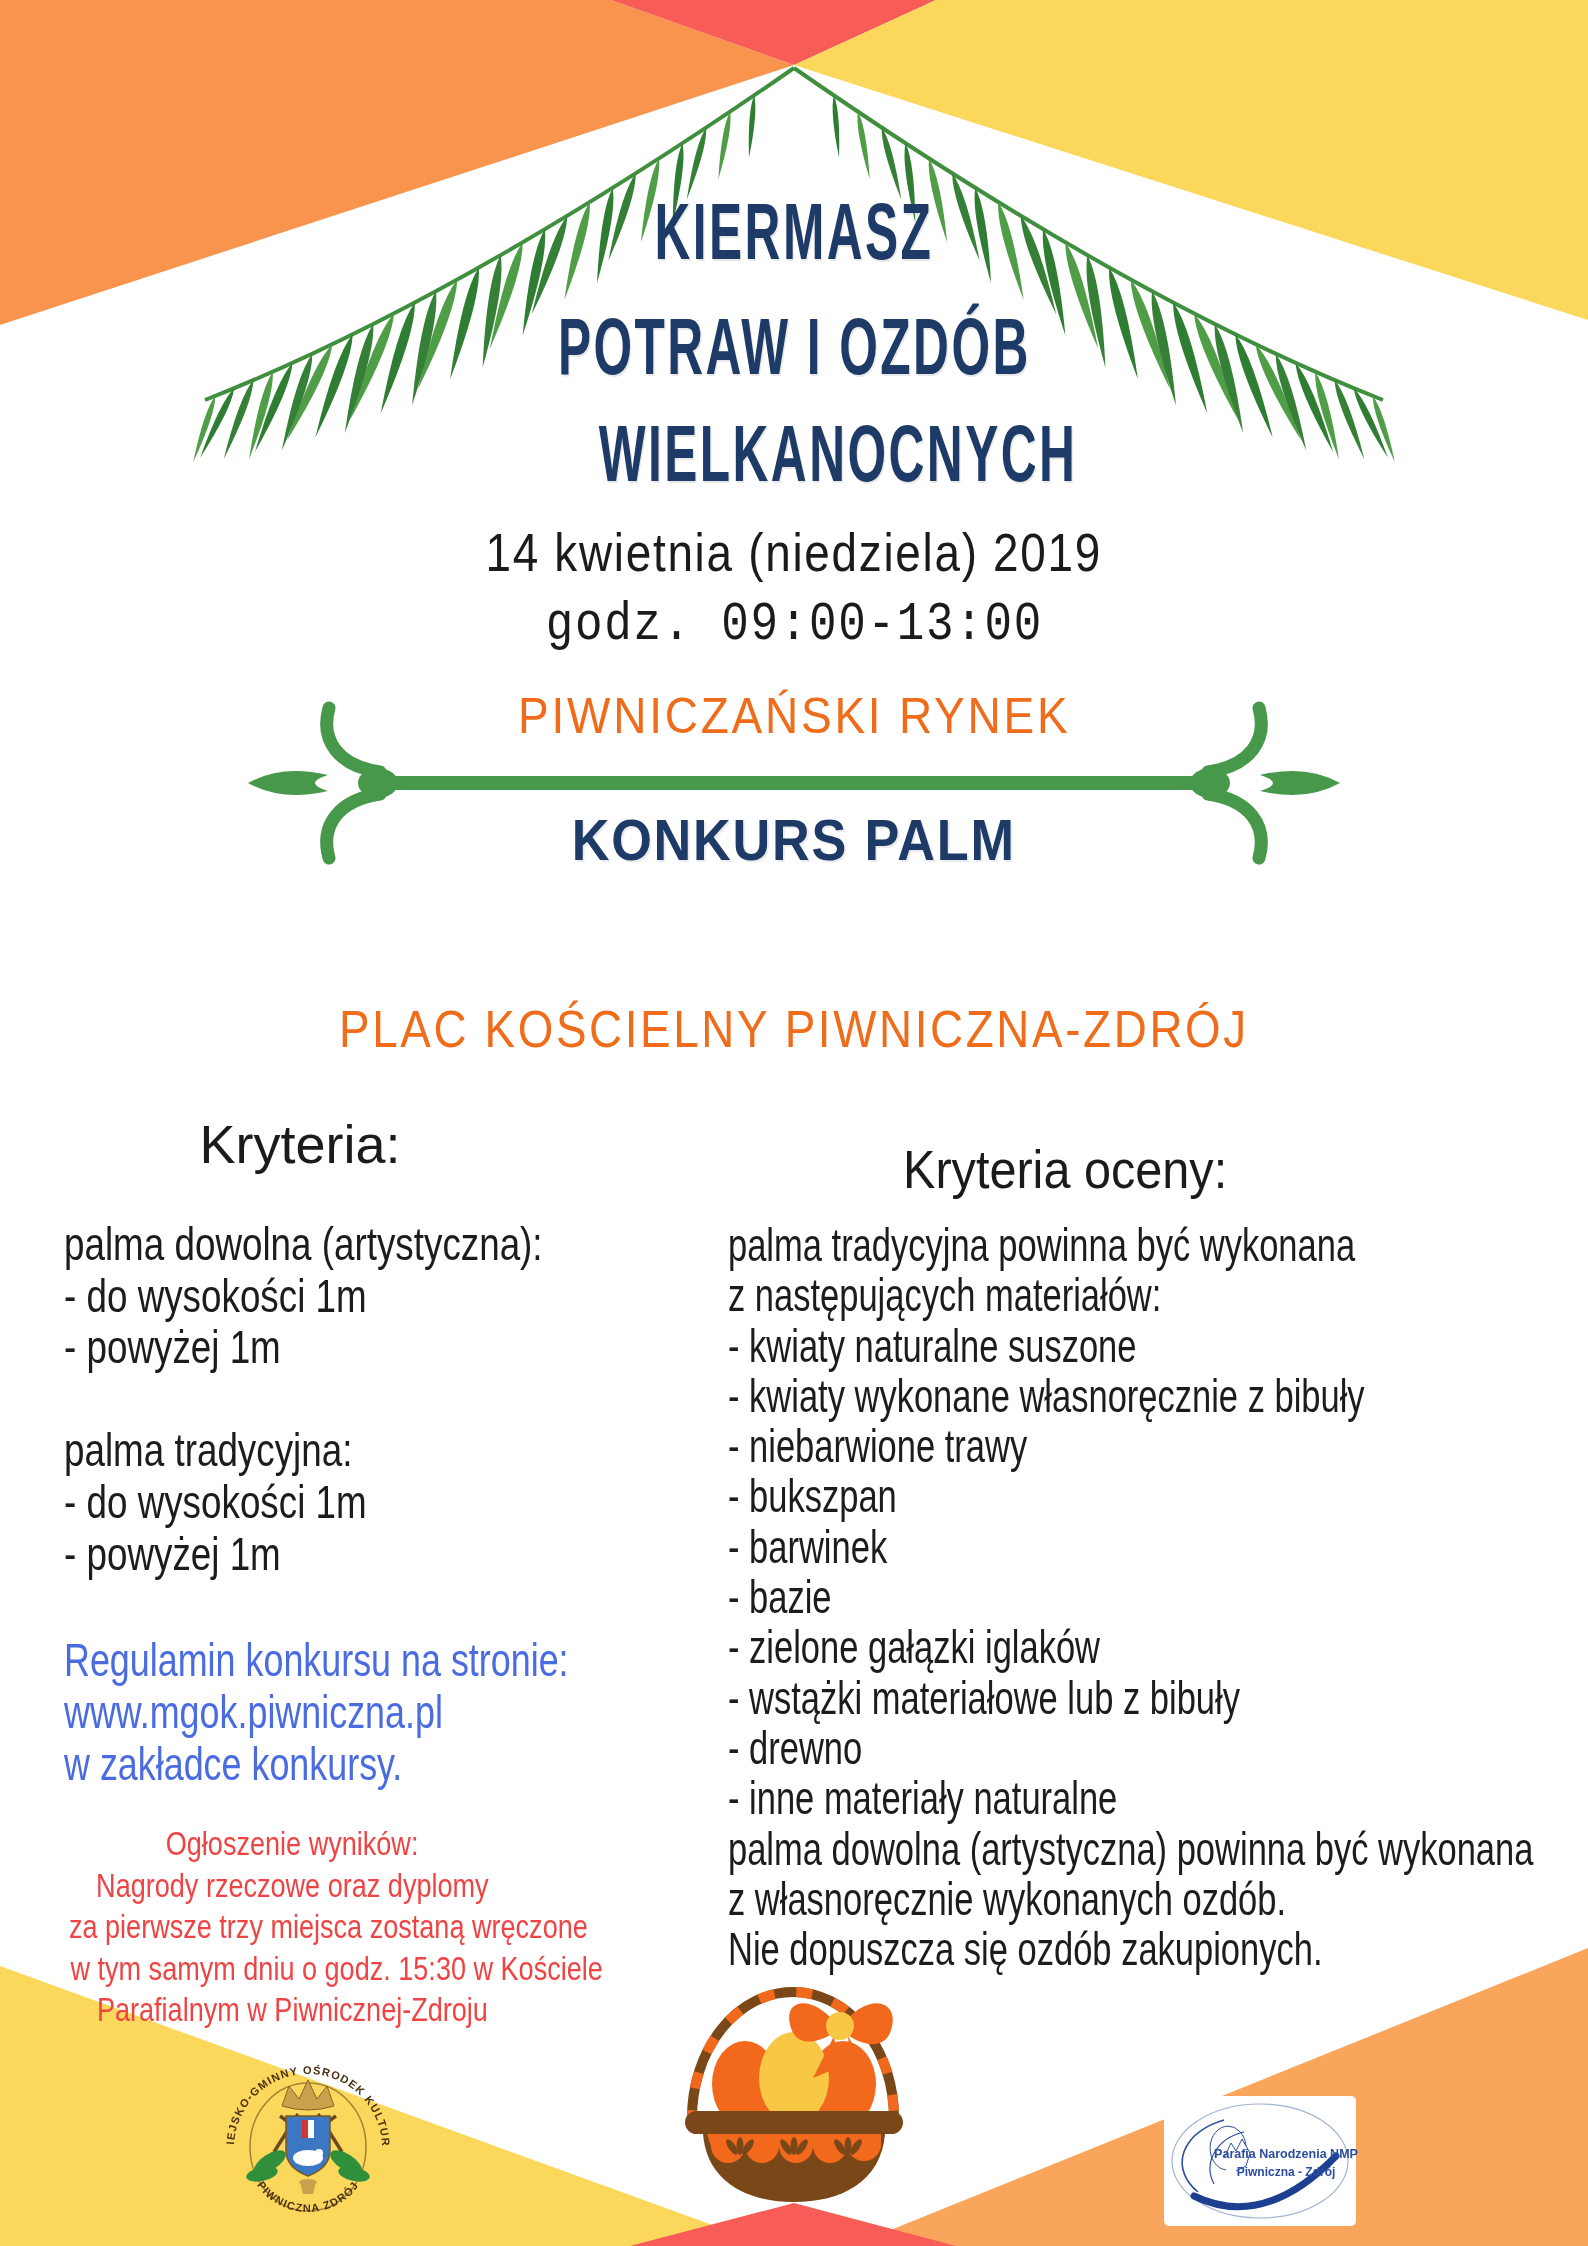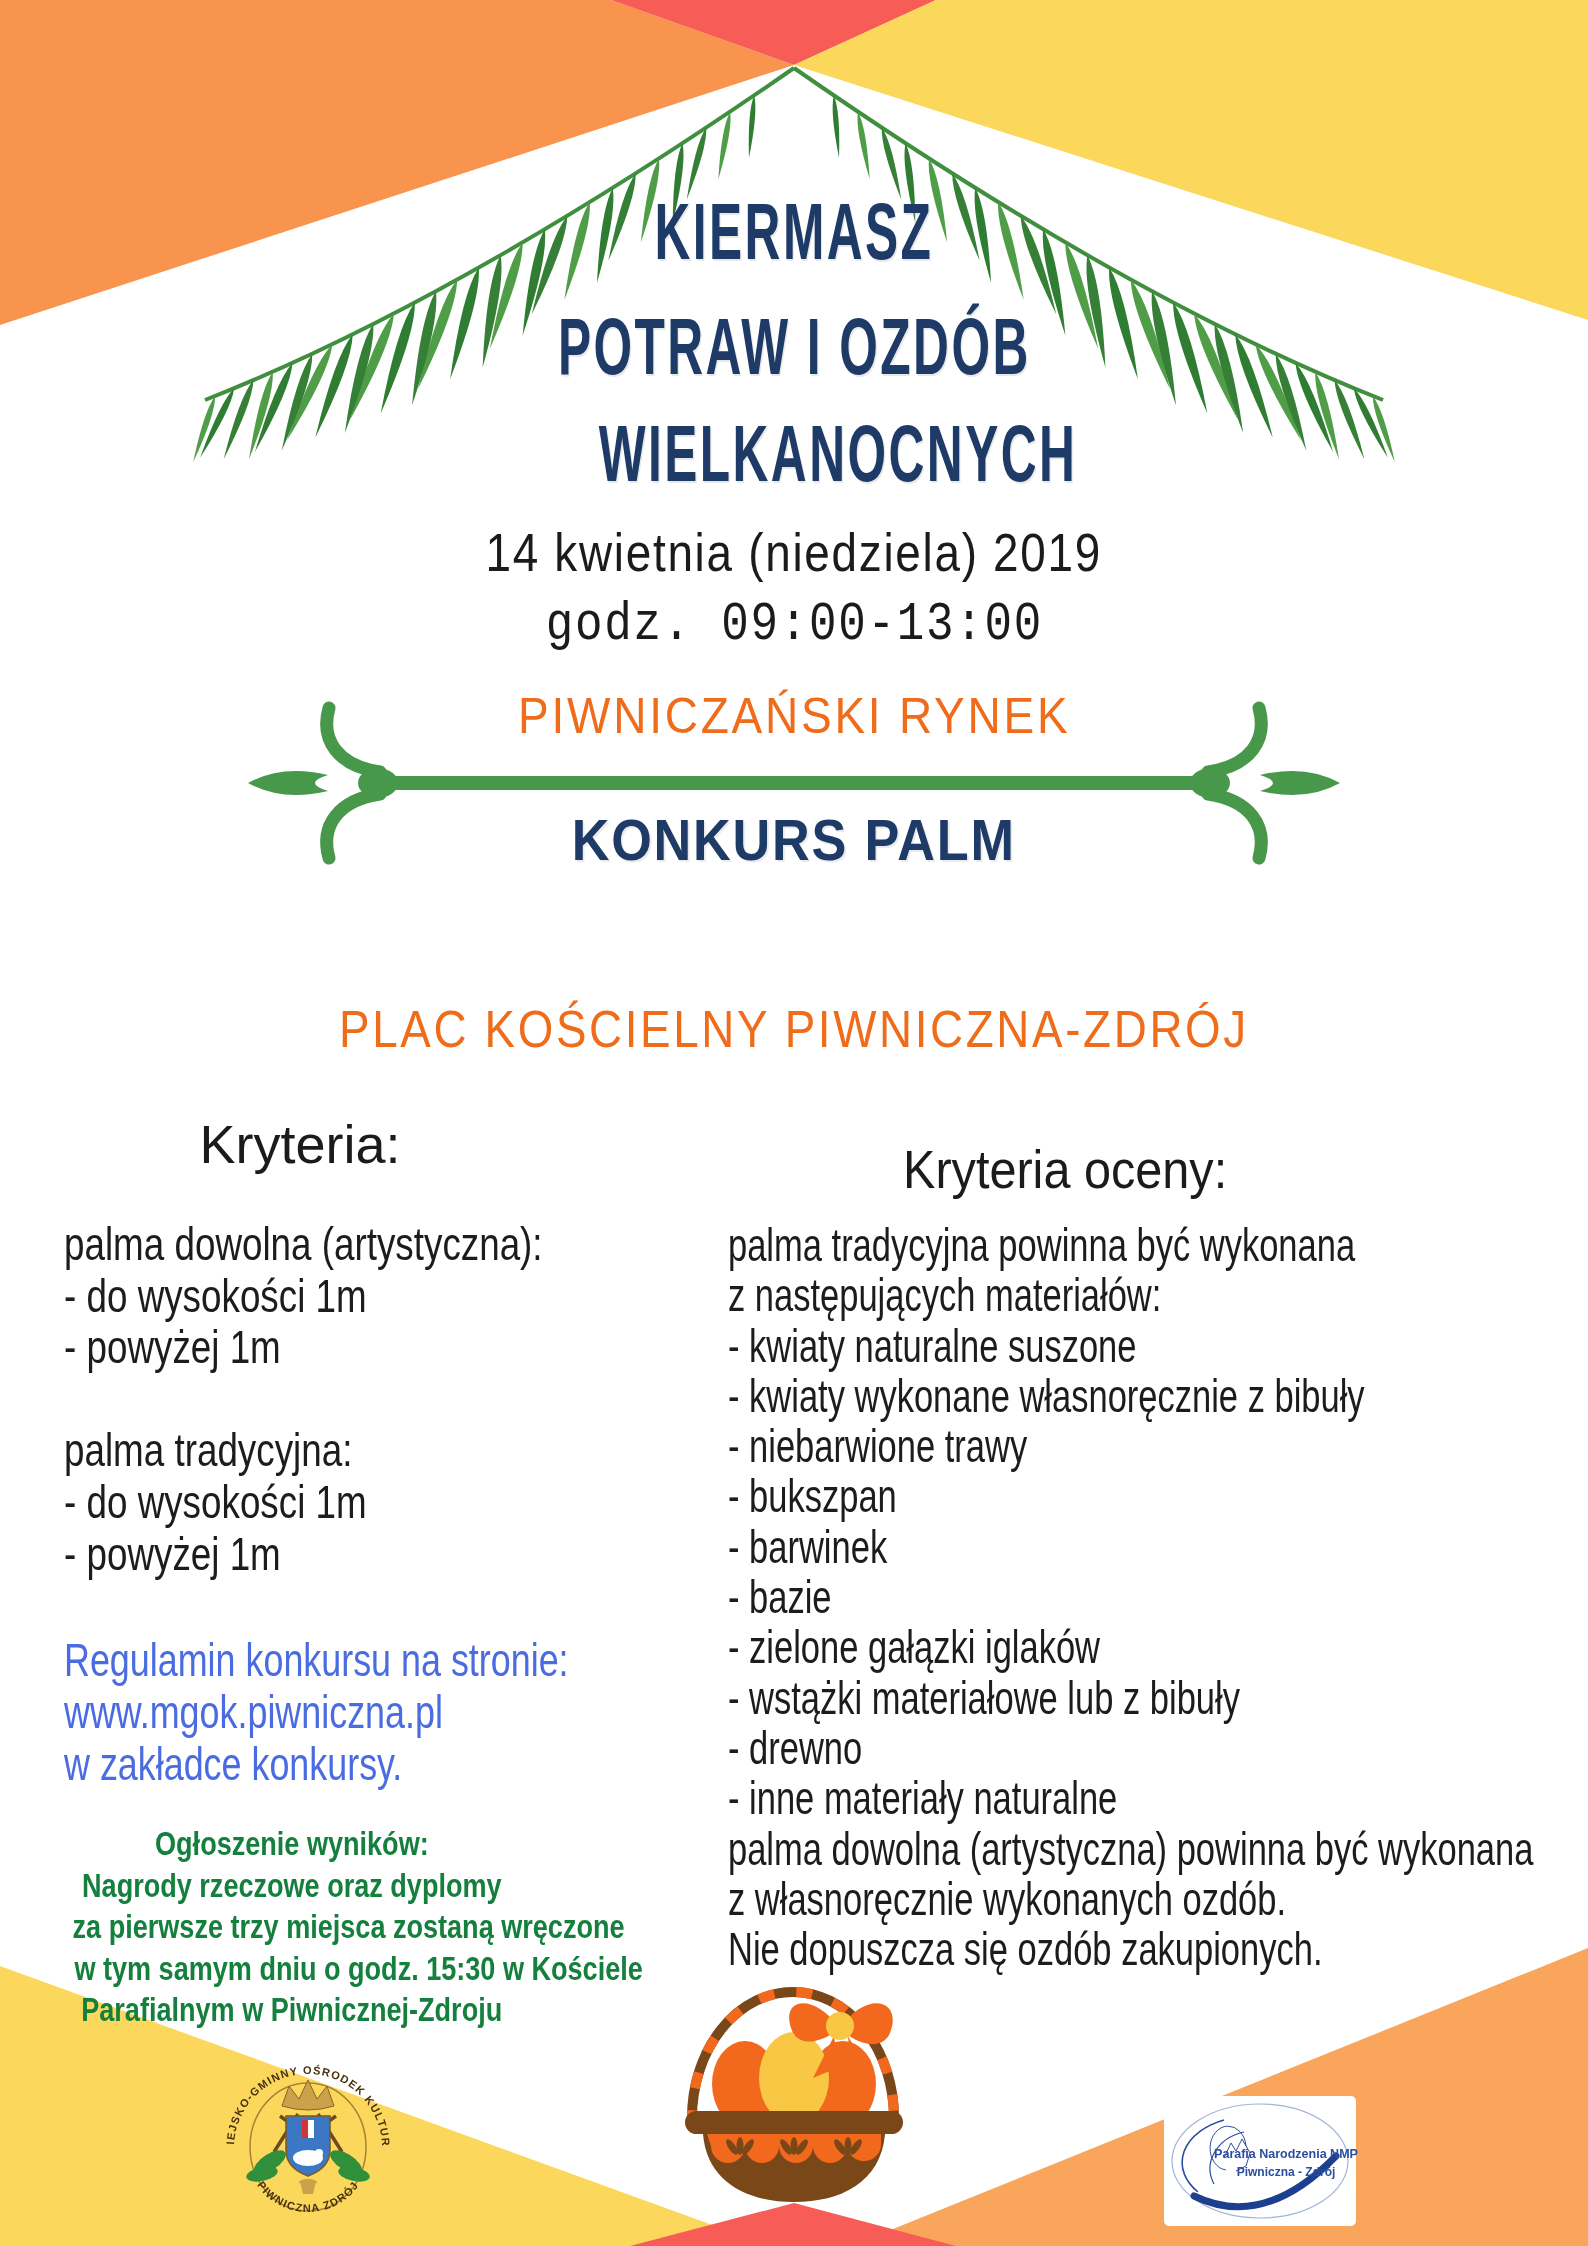--- a/index.html
+++ b/index.html
@@ -43,21 +43,21 @@
   .body-block{position:absolute;white-space:nowrap;}
   .body-block .bl{height:51.6px;line-height:51.6px;font-size:46px;}
   #cat-list{left:64px;top:1219px;}
   #cat-list .bl{transform:scaleX(0.8);transform-origin:0 50%;}
   #crit-list{left:728px;top:1220px;}
   #crit-list .bl{height:50.3px;line-height:50.3px;transform:scaleX(0.75);transform-origin:0 50%;}
 
   #regulamin{left:64px;top:1634px;color:#4a6ce0;}
   #regulamin .bl{height:52px;line-height:52px;transform:scaleX(0.78);transform-origin:0 50%;}
 
-  #wyniki{left:12px;top:1823px;width:560px;text-align:center;color:#15803d;font-weight:700;}
+  #wyniki{left:12px;top:1823px;width:560px;text-align:center;color:#ef4444;font-weight:400;}
   #wyniki .bl{height:41.5px;line-height:41.5px;font-size:33px;}
   #wyniki .bl > span{display:inline-block;transform:scaleX(0.82);}
 
   svg{position:absolute;overflow:visible;}
   #top-decor{left:0;top:0;}
   #divider{left:230px;top:690px;}
   #basket{left:655px;top:1966px;}
   #logo-mgok{left:218px;top:2052px;}
   #logo-parish{left:1164px;top:2096px;}
 </style>

